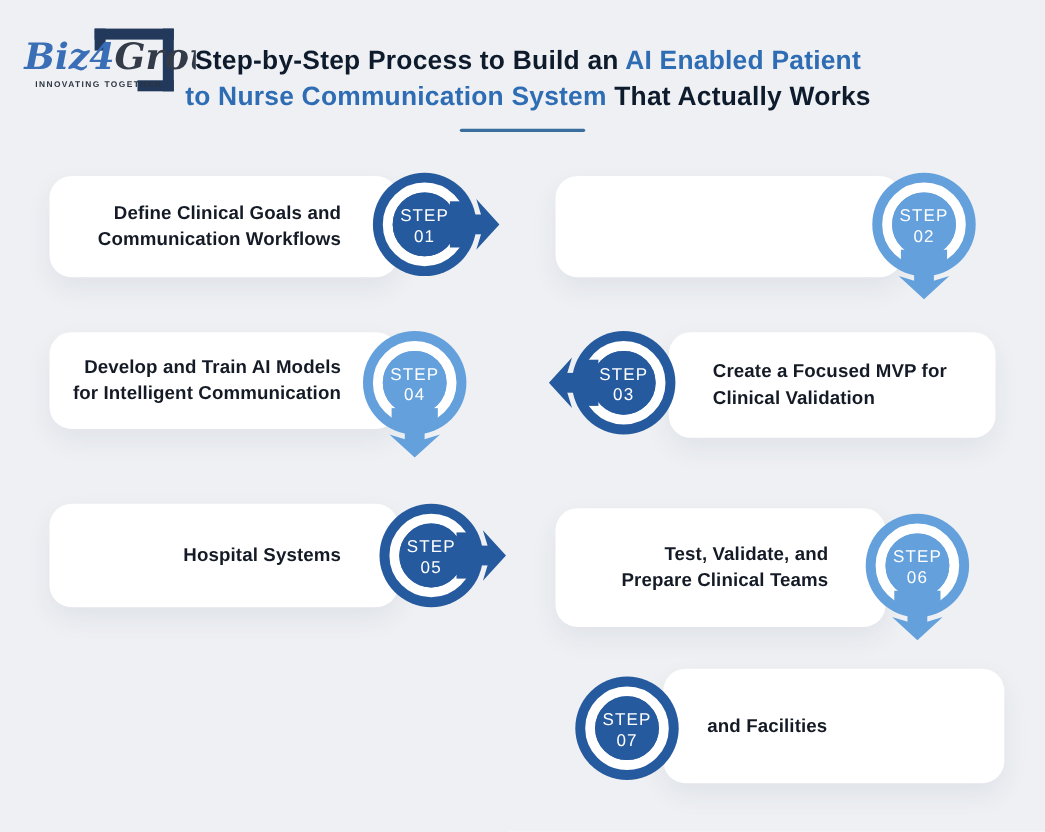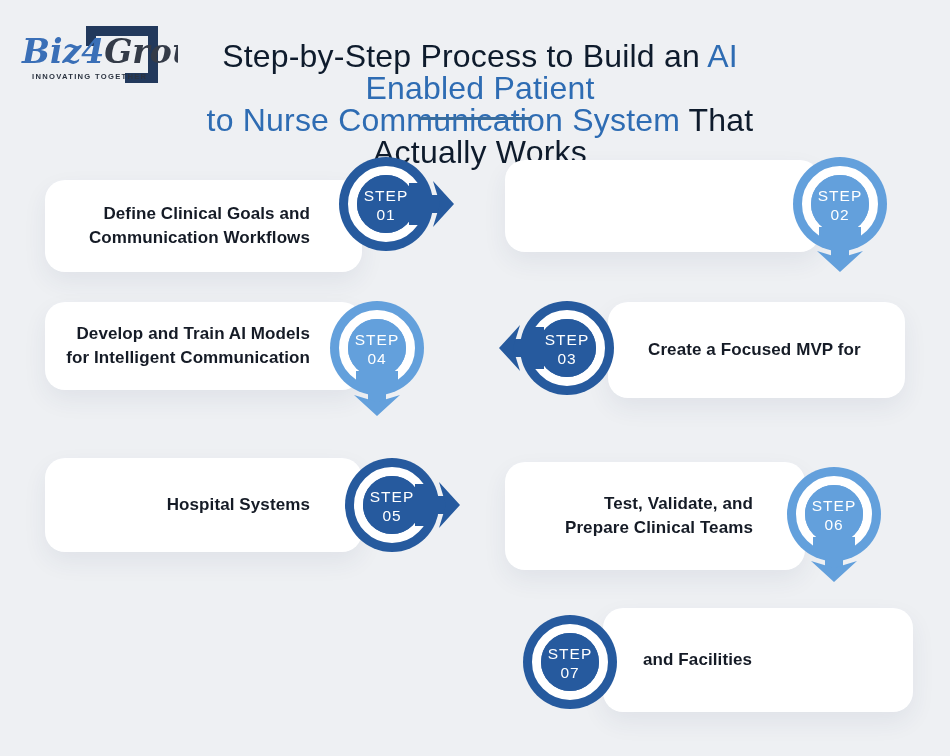--- a/index.html
+++ b/index.html
@@ -5,21 +5,21 @@
   html,body{margin:0;padding:0;}
   body{font-family:"Liberation Sans", sans-serif;}
   #canvas{
     position:relative;width:950px;height:756px;overflow:hidden;
     background:var(--bg,#eef0f3);
   }
   
   .logo{position:absolute;left:18px;top:14px;width:160px;height:78px;}
   .title{
     position:absolute;left:163px;top:40px;width:634px;text-align:center;
-    font-size:32px;font-weight:400;line-height:32px;letter-spacing:.2px;
+    font-size:24px;font-weight:700;line-height:32px;letter-spacing:.2px;
   }
   .t-dark{color:var(--title-dark,#0e1b2c);}
   .t-blue{color:var(--title-blue,#2e6cb3);}
   .divider{
     position:absolute;left:418px;top:117px;width:114px;height:3px;
     background:var(--divider,#3a6e9e);border-radius:2px;
   }
   
   .step-card{
     position:absolute;background:#ffffff;border-radius:20px;
@@ -29,21 +29,21 @@
   .step-text{width:100%;font-size:17px;font-weight:700;color:#151b26;line-height:24px;letter-spacing:.1px;}
   .align-right .step-text{text-align:right;padding-right:52px;}
   .align-left  .step-text{text-align:left;padding-left:40px;padding-right:10px;}
   .ln{display:block;}
   .step-badge{position:absolute;width:160px;height:160px;z-index:2;}
   .badge-label{
     fill:#ffffff;font-family:"Liberation Sans",sans-serif;
     font-size:15.5px;letter-spacing:1px;text-anchor:middle;
   }
   
-  .s1 .step-card{left:45px;top:160px;width:317px;height:92px;margin-top:20px;}
+  .s1 .step-card{left:45px;top:160px;width:317px;height:92px;}
   .s1 .step-badge{left:306px;top:124px;}
   .s2 .step-card{left:505px;top:160px;width:315px;height:92px;}
   .s2 .step-badge{left:760px;top:124px;}
   .s3 .step-card{left:608px;top:302px;width:297px;height:96px;}
   .s3 .step-badge{left:487px;top:268px;}
   .s4 .step-card{left:45px;top:302px;width:317px;height:88px;}
   .s4 .step-badge{left:297px;top:268px;}
   .s5 .step-card{left:45px;top:458px;width:317px;height:94px;}
   .s5 .step-badge{left:312px;top:425px;}
   .s6 .step-card{left:505px;top:462px;width:300px;height:108px;}
@@ -114,20 +114,21 @@
       <polygon points="148,80 127,103 134,80 127,57" fill="#63a0dc"></polygon>
     </g>
     <text x="80" y="77" class="badge-label">STEP</text>
     <text x="80" y="96" class="badge-label">02</text>
   </svg></div>
       </div>
       <div class="step s3">
     <div class="step-card align-left">
       <div class="step-text">
         <span class="ln">Create a Focused MVP for</span>
+        <span class="ln">Clinical Validation</span>
       </div>
     </div>
     <div class="step-badge"><svg viewBox="0 0 160 160" width="160" height="160">
     <circle cx="80" cy="80" r="47" fill="#265a9e"></circle>
     <circle cx="80" cy="80" r="33.5" fill="none" stroke="#ffffff" stroke-width="9"></circle>
     <circle cx="80" cy="80" r="29" fill="#265a9e"></circle>
     <g transform="rotate(180 80 80)">
       <rect x="103" y="59" width="19" height="42" fill="#265a9e"></rect>
       <rect x="112" y="71" width="24" height="18" fill="#265a9e"></rect>
       <polygon points="148,80 127,103 134,80 127,57" fill="#265a9e"></polygon>

